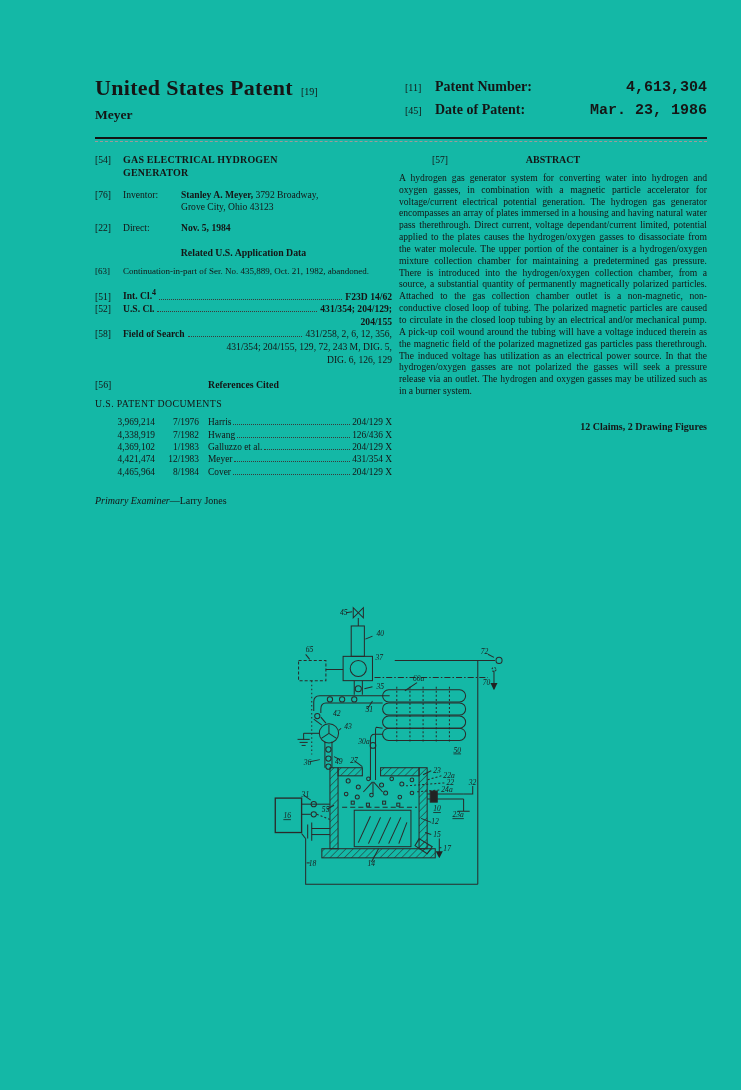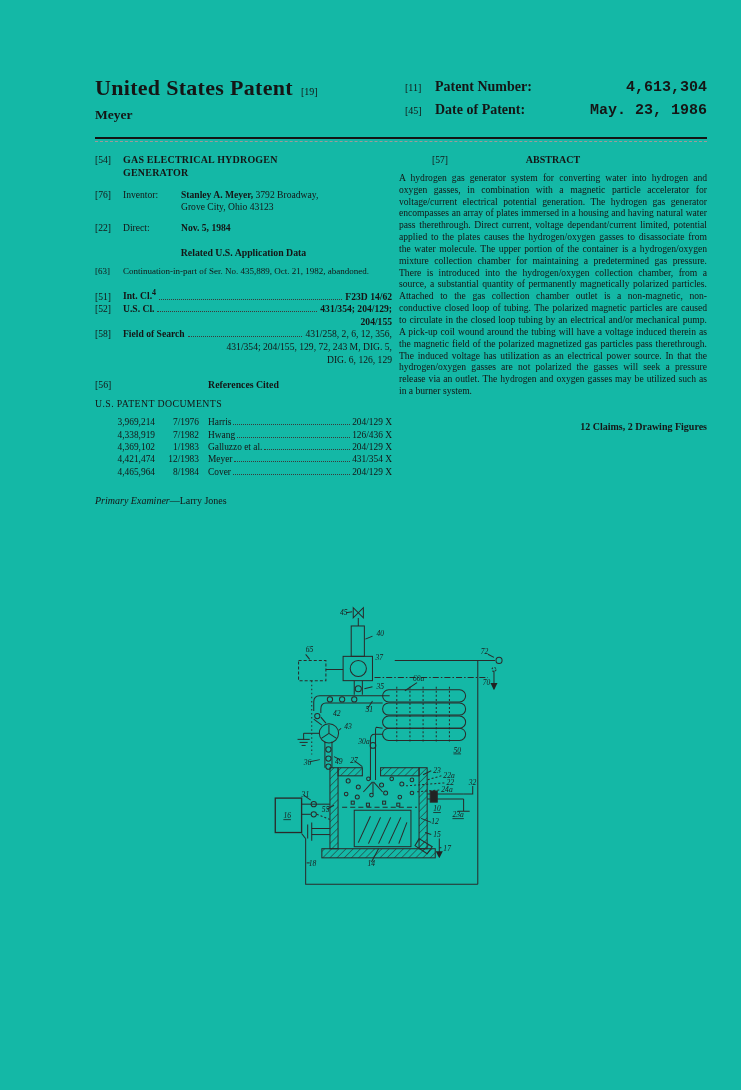--- a/index.html
+++ b/index.html
@@ -74,21 +74,21 @@
     </div>
     <div class="header-right">
       <div class="hr-row">
         <span class="hr-tag">[11]</span>
         <span class="hr-label">Patent Number:</span>
         <span class="hr-value">4,613,304</span>
       </div>
       <div class="hr-row">
         <span class="hr-tag">[45]</span>
         <span class="hr-label">Date of Patent:</span>
-        <span class="hr-value">May. 23, 1986</span>
+        <span class="hr-value">Mar. 23, 1986</span>
       </div>
     </div>
   </div>
   <div class="header-rule"></div>
   <div class="header-rule2"></div>
 
   <div class="col-left">
 
     <div class="entry">
       <span class="tag">[54]</span>

